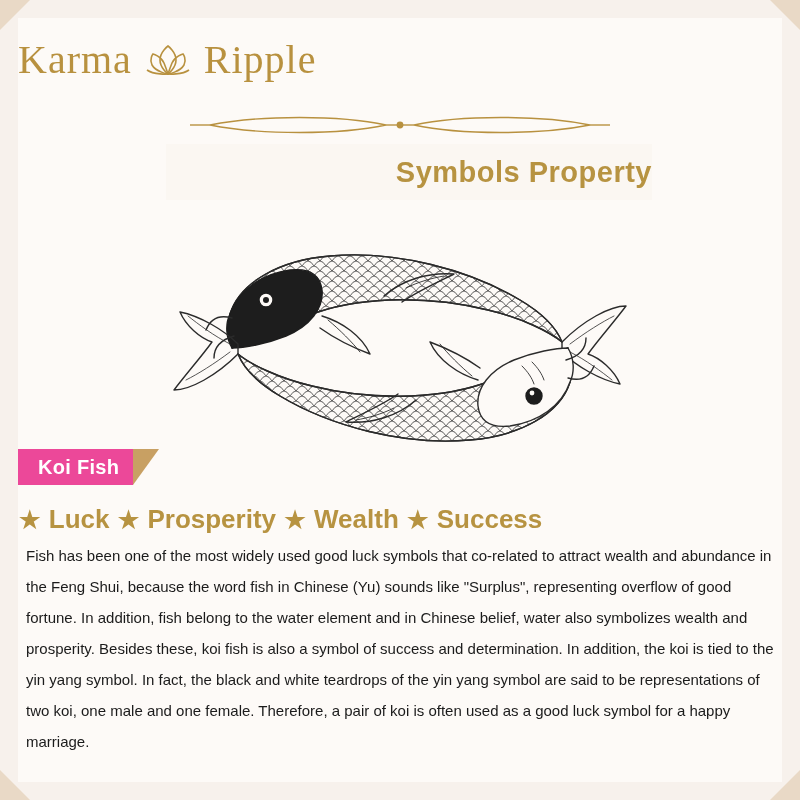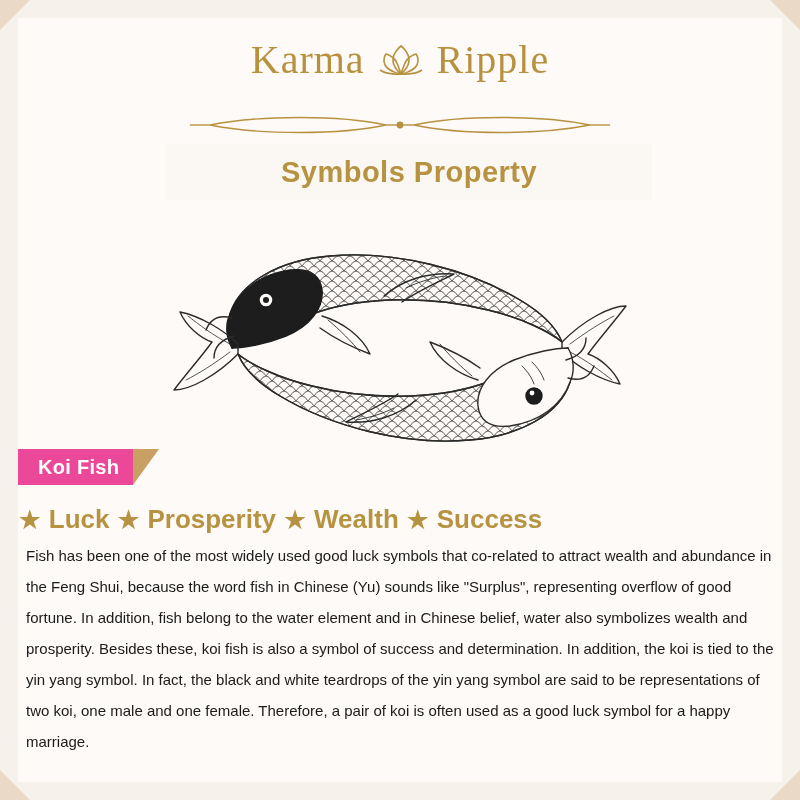--- a/index.html
+++ b/index.html
@@ -59,21 +59,21 @@
     height: 764px;
     background: #fdfaf7;
   }
 
   
   .brand {
     position: absolute;
     left: 0;
     top: 18px;
     width: 764px;
-    text-align: center;
+    text-align: left;
   }
   .brand-row {
     display: inline-flex;
     align-items: center;
     justify-content: center;
     gap: 10px;
   }
   .brand-text {
     font-family: "Liberation Serif", serif;
     font-size: 40px;
@@ -99,21 +99,21 @@
   
   .title-band {
     position: absolute;
     left: 148px;
     top: 126px;
     width: 486px;
     height: 56px;
     background: #fbf7f2;
     display: flex;
     align-items: center;
-    justify-content: center;
+    justify-content: flex-end;
   }
   .title-band-text {
     font-family: "Liberation Sans", sans-serif;
     font-weight: bold;
     font-size: 29px;
     color: #b79341;
     letter-spacing: 0.5px;
   }
 
   

